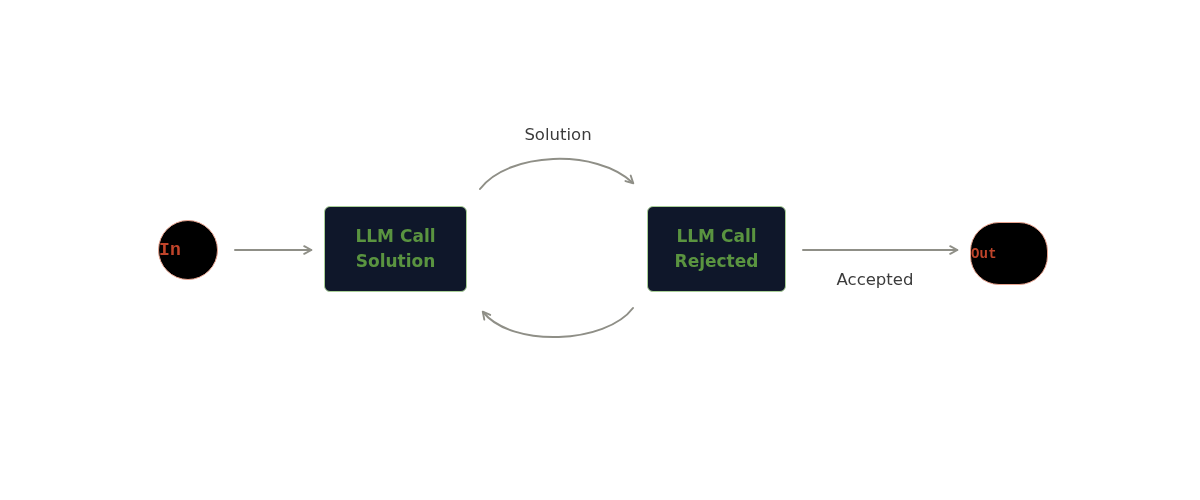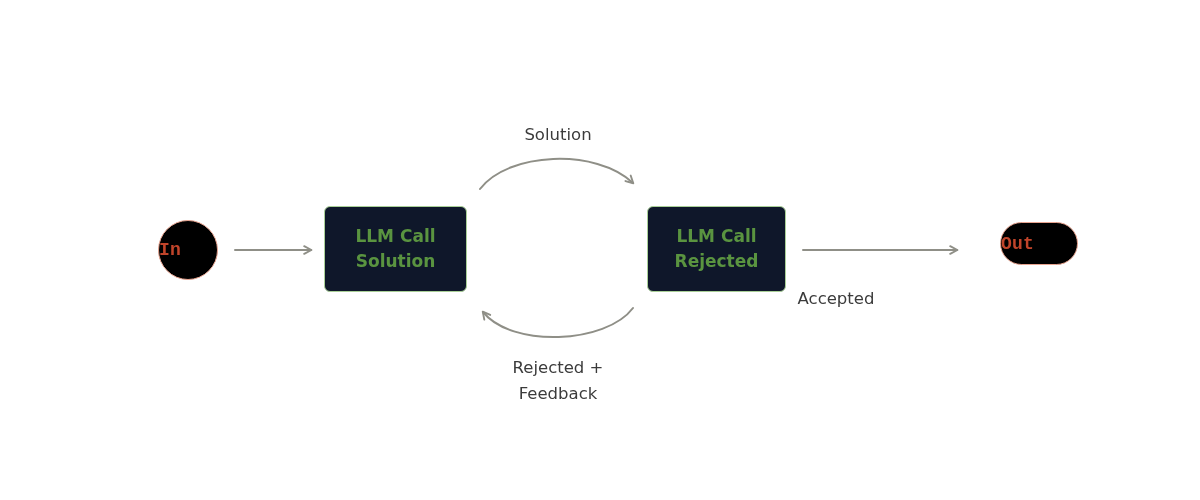--- a/index.html
+++ b/index.html
@@ -41,26 +41,26 @@
   }
   #node-in {
     left: 158px;
     top: 220px;
     width: 60px;
     height: 60px;
     border-radius: 50%;
     font-size: 18px;
   }
   #node-out {
-    left: 1000px;
+    left: 970px;
     top: 222px;
     width: 78px;
-    height: 43px;
+    height: 63px;
     border-radius: 29px;
-    font-size: 18px;
+    font-size: 14px;
   }
 
   
   .process-box {
     position: absolute;
     box-sizing: border-box;
     background: #0f172a;
     border: 1.6px solid #a9cf97;
     color: #5a9440;
     font-weight: bold;
@@ -99,24 +99,23 @@
     left: 458px;
     top: 122px;
     width: 200px;
   }
   #label-rejected {
     left: 458px;
     top: 355px;
     width: 200px;
   }
   #label-accepted {
-    left: 756px;
+    left: 795px;
     top: 267px;
     width: 160px;
-    margin-top: 19px;
   }
 </style>
 </head>
 <body>
 
 <div id="canvas">
 
   <svg id="edges" viewBox="0 0 1200 500" xmlns="http://www.w3.org/2000/svg">
     <defs>
       <marker id="ah" markerWidth="11" markerHeight="11" refX="8.4" refY="5.2" orient="auto" markerUnits="userSpaceOnUse">
@@ -146,18 +145,16 @@
     <span>LLM Call</span>
     <span>Rejected</span>
   </div>
 
   <div id="node-out" class="terminal">
     <span>Out</span>
   </div>
 
   <div id="label-solution" class="edge-label">Solution</div>
 
-  <div id="label-rejected" class="edge-label">Rejected +
-Feedback</div>
 
   <div id="label-accepted" class="edge-label">Accepted</div>
 
 </div>
 
 </body></html>

